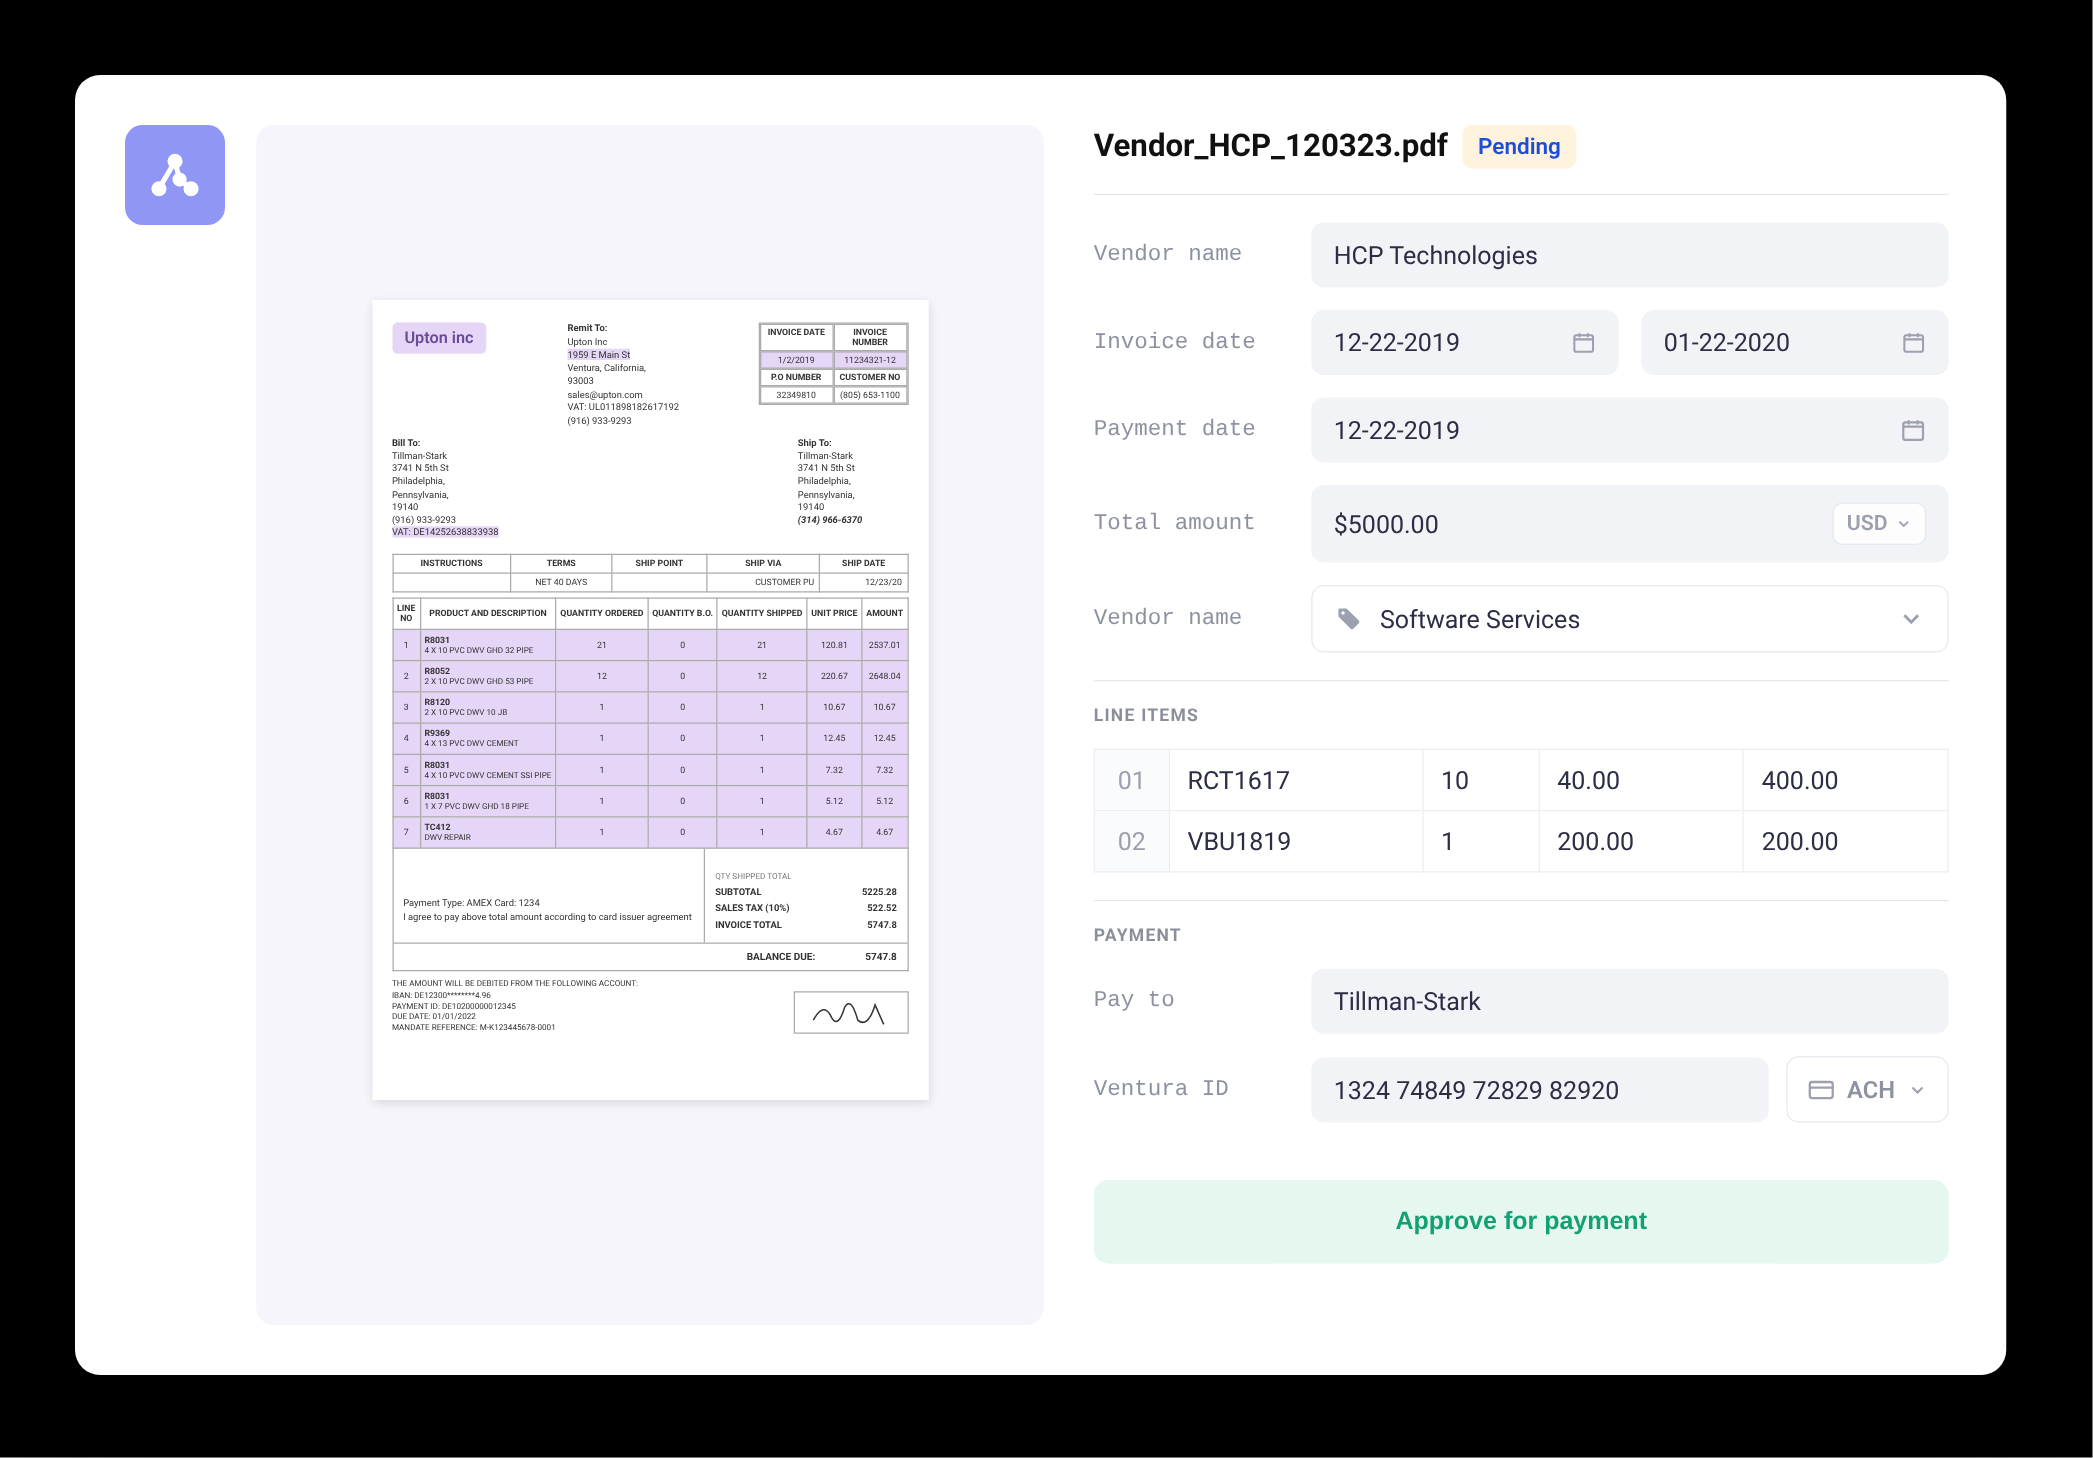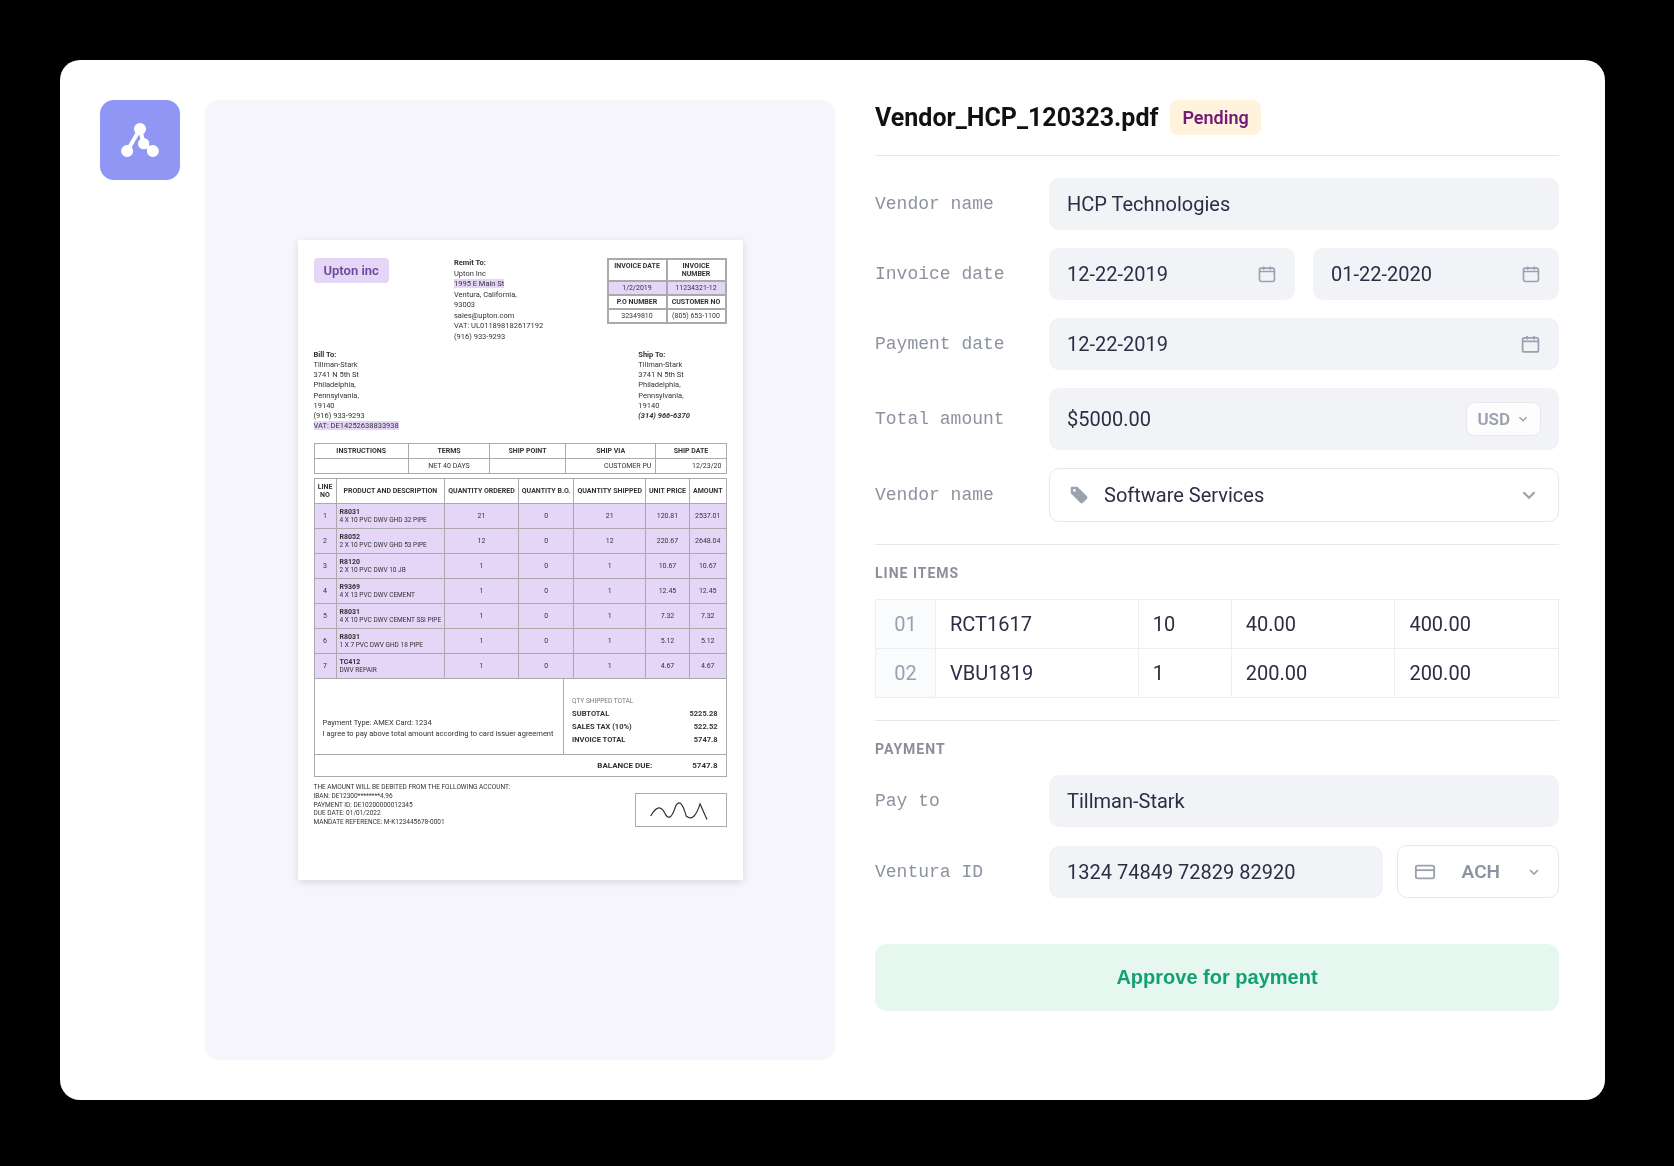--- a/index.html
+++ b/index.html
@@ -83,37 +83,37 @@
   .doc-foot{ display:flex; justify-content:space-between; align-items:flex-end; margin-top:6px;}
   .doc-mandate{ font-size:6.5px; line-height:1.35; }
   .sig-box{ border:0.5px solid #aaa; width:92px; height:34px; display:flex;align-items:center;justify-content:center; font-family: cursive; font-size:14px; color:#444; }
 
   .form-pane {
     flex: 1;
     padding: 40px 46px 40px 40px;
   }
   .file-header { display:flex; align-items:center; gap: 12px; padding-bottom: 20px; border-bottom:1px solid #e5e7eb; margin-bottom: 22px;}
   .file-title { font-size: 25px; font-weight:700; color:#111; }
-  .badge { background:#fff3de; color:#701a75; font-weight:600; font-size:18px; padding:7px 12px; border-radius:8px; }
+  .badge { background:#fff3de; color:#1d4ed8; font-weight:600; font-size:18px; padding:7px 12px; border-radius:8px; }
   .section-label { font-size:14px; font-weight:700; letter-spacing:1px; color:#8a8f9a; margin: 6px 0 18px; }
   .form-row { display:flex; align-items:center; margin-bottom: 18px; gap: 14px;}
   .form-label { width: 160px; color:#8d92a0; font-size:18px;font-family:Liberation Mono, monospace; }
   .field { flex:1; background:#f2f3f7; border-radius:10px; padding: 14px 18px; font-size:20px; color:#2b2e44; display:flex; align-items:center; justify-content:space-between; }
   .field input { border:none; background:transparent; font-size:20px; color:#2b2e44; width:100%; outline:none; font-family:inherit; }
   .two-fields { flex:1; display:flex; gap:18px; }
   .two-fields .field{ flex:1;}
   .calendar-icon, .chevron-icon, .tag-icon, .card-icon { color:#9ca0af; }
   .currency-chip { background:#fdfdfe; border:1px solid #e6e8ee; color:#9ba0ae; padding:6px 10px; border-radius:8px; display:flex; align-items:center; gap:6px; font-size:17px; font-weight:600;}
   .select-field { flex:1; display:flex; align-items:center; gap:14px; border:1.5px solid #e6e8ee; border-radius:10px; padding:14px 18px; font-size:20px; color:#2b2e44; }
   .select-field .val{ flex:1; }
   .line-table { width:100%; border-collapse:collapse; font-size:20px; color:#2b2e44;}
   .line-table td{ padding:12px 14px; border:1px solid #edeef2;}
   .line-table .idx{ color:#9ba0ae; text-align:center; width:60px; background:#fafbfc;}
   hr.sep{ border:none; border-top:1px solid #e5e7eb; margin:22px 0 20px; }
-  .ach-chip { display:flex; align-items:center; gap:26px; border:1px solid #e6e8ee; border-radius:10px; padding:14px 16px; color:#8d92a0; font-size:19px; font-weight:600; background:#fff;}
+  .ach-chip { display:flex; align-items:center; gap:10px; border:1px solid #e6e8ee; border-radius:10px; padding:14px 16px; color:#8d92a0; font-size:19px; font-weight:600; background:#fff;}
   .approve-btn { margin-top:28px; width:100%; background:#e6f7f0; color:#12a172; font-weight:700; font-size:20px; border:none; border-radius:12px; padding:22px; cursor:pointer; }
 
   svg.icn{ width:22px; height:22px; }
   .doc-items-wrap{ border:0.5px solid #aaa; }
 </style>
 </head>
 <body>
 
 <div class="window">
 
@@ -130,21 +130,21 @@
   <div class="doc-pane">
     <div class="doc-sheet">
 
       <div class="doc-top">
         <div style="flex:1;">
           <span class="hl-strong doc-vendor">Upton inc</span>
         </div>
         <div class="doc-remit" style="flex:1;">
           <div class="rh">Remit To:</div>
           <div>Upton Inc</div>
-          <div><span class="hl">1995 E Main St</span></div>
+          <div><span class="hl">1959 E Main St</span></div>
           <div>Ventura, California,</div>
           <div>93003</div>
           <div>sales@upton.com</div>
           <div>VAT: UL011898182617192</div>
           <div>(916) 933-9293</div>
         </div>
         <div class="doc-meta">
           <div class="row">
               <div class="h">INVOICE DATE</div>
               <div class="h">INVOICE NUMBER</div>

